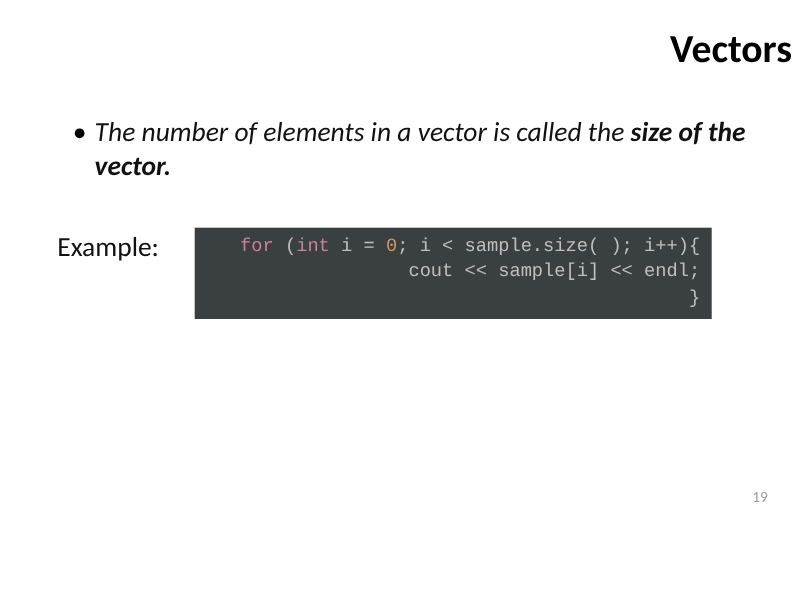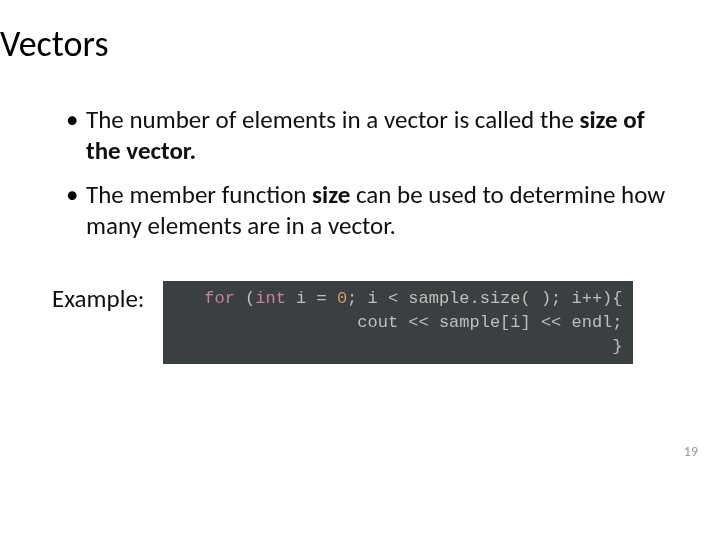--- a/index.html
+++ b/index.html
@@ -6,33 +6,34 @@
     body {
       width: 720px;
       height: 540px;
       background: #ffffff;
       font-family: Calibri, 'Segoe UI', Arial, sans-serif;
       color: #000;
       position: relative;
       overflow: hidden;
     }
     .slide-title {
-      text-align: left;
+      text-align: right;
       font-size: 36px;
-      font-weight: 400;
+      font-weight: 700;
       padding-top: 22px;
       padding-bottom: 20px;
       color: #000;
     }
     .content {
       padding: 18px 40px 0 50px;
     }
     ul.bullets {
       list-style: none;
       padding-left: 16px;
+      font-style: italic;
     }
     ul.bullets li {
       position: relative;
       font-size: 25px;
       line-height: 1.25;
       margin-bottom: 12px;
       padding-left: 20px;
       color: #111;
     }
     ul.bullets li::before {
@@ -42,20 +43,21 @@
       top: 0;
       font-size: 25px;
       color: #000;
     }
     .bold { font-weight: 700; }
     .example-row {
       display: flex;
       align-items: flex-start;
       margin-top: 40px;
       padding-left: 2px;
+      gap: 14px;
     }
     .example-label {
       font-size: 25px;
       color: #111;
       margin-right: 18px;
       padding-top: 2px;
     }
     .code-block {
       background: #3a3f41;
       padding: 6px 10px 6px 10px;
@@ -84,23 +86,20 @@
 </head>
 <body>
 
 <h1 class="slide-title">Vectors</h1>
 
 <div class="content">
   <ul class="bullets">
     <li>
       <span>The number of elements in a vector is called the </span><span class="bold">size of the vector.</span><span></span>
     </li>
-    <li>
-      <span>The member function </span><span class="bold">size</span><span> can be used to determine how many elements are in a vector.</span>
-    </li>
   </ul>
 
   <div class="example-row">
     <div class="example-label">Example:</div>
     <div class="code-block"><span class="kw-for">for</span><span class="op"> (</span><span class="kw-int">int</span><span class="ident"> i = </span><span class="num">0</span><span class="ident">; i &lt; sample.size( ); i++){</span>
 <span>    </span><span class="ident">cout &lt;&lt; sample[i] &lt;&lt; endl;</span>
 <span class="ident">}</span></div>
   </div>
 </div>
 

